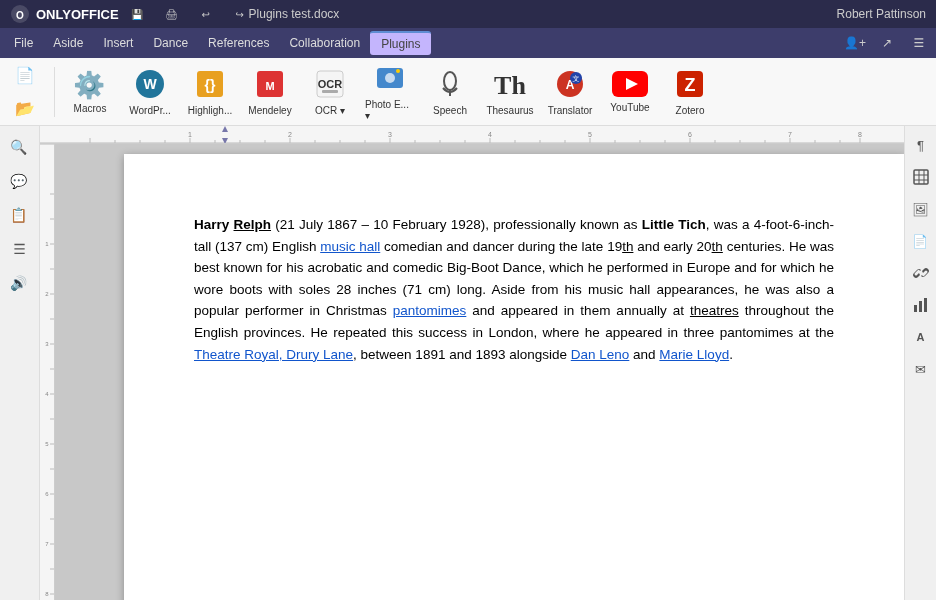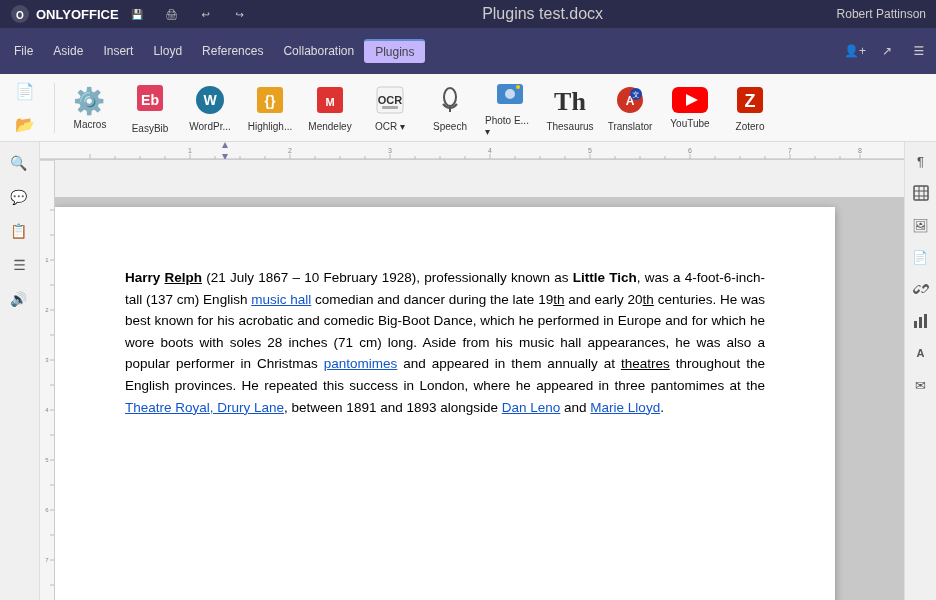--- a/index.html
+++ b/index.html
@@ -11,28 +11,28 @@
       background: #2b2b4b;
       height: 28px;
       display: flex;
       align-items: center;
       justify-content: space-between;
       padding: 0 10px;
       color: #fff;
     }
     #title-bar .logo { display: flex; align-items: center; gap: 6px; font-weight: bold; font-size: 13px; }
     #title-bar .logo-icon { display: flex; align-items: center; }
-    #title-bar .title-center { flex: 1; text-align: center; font-size: 16px; color: #ccc; }
+    #title-bar .title-center { flex: 1; font-size: 12px; color: #ccc; }
     #title-bar .title-right { font-size: 12px; color: #ccc; }
     #title-bar .win-btn { width: 18px; height: 18px; border-radius: 2px; display: flex; align-items: center; justify-content: center; font-size: 10px; color: #ccc; cursor: pointer; }
 
     
     #menu-bar {
       background: #3d3d6b;
-      height: 46px;
+      height: 30px;
       display: flex;
       align-items: center;
       padding: 0 4px;
       color: #fff;
     }
     .menu-item {
       padding: 4px 10px;
       cursor: pointer;
       border-radius: 3px;
       font-size: 12px;
@@ -110,23 +110,22 @@
       border-bottom: 1px solid #ccc;
       position: relative;
       overflow: hidden;
     }
     #content-area {
       flex: 1;
       overflow-y: auto;
       background: #c8c8c8;
       display: flex;
       flex-direction: column;
-      align-items: flex-start;
+      align-items: flex-end;
       padding: 10px 0;
-      margin-top: 37px;
     }
     #right-panel {
       width: 32px;
       background: #f0f0f0;
       border-left: 1px solid #ddd;
       display: flex;
       flex-direction: column;
       align-items: center;
       padding: 6px 0;
       gap: 6px;
@@ -200,21 +199,21 @@
     <div class="win-btn">↪</div>
   </div>
   <div class="title-center">Plugins test.docx</div>
   <div class="title-right">Robert Pattinson</div>
 </div>
 
 <div id="menu-bar">
   <div class="menu-item">File</div>
   <div class="menu-item">Aside</div>
   <div class="menu-item">Insert</div>
-  <div class="menu-item">Lloyd</div>
+  <div class="menu-item">Dance</div>
   <div class="menu-item">References</div>
   <div class="menu-item">Collaboration</div>
   <div class="menu-item tab-plugins">Plugins</div>
   <div class="menu-right">
     <div class="menu-right-btn">👤+</div>
     <div class="menu-right-btn">↗</div>
     <div class="menu-right-btn">☰</div>
   </div>
 </div>
 
@@ -224,29 +223,20 @@
     <div class="side-btn" style="font-size:16px;">📄</div>
     <div class="side-btn" style="font-size:16px;">📂</div>
   </div>
   <div class="toolbar-sep"></div>
 
   <div class="tool-btn">
     <div style="font-size:26px;">⚙️</div>
     <div class="tool-label">Macros</div>
   </div>
 
-  <div class="tool-btn">
-    <div style="font-size:24px; color:#e05;">
-      <svg width="34" height="34" viewBox="0 0 34 34">
-        <rect x="4" y="4" width="26" height="26" rx="3" fill="#e04060"></rect>
-        <text x="17" y="24" text-anchor="middle" fill="#fff" font-size="14" font-weight="bold">Eb</text>
-      </svg>
-    </div>
-    <div class="tool-label">EasyBib</div>
-  </div>
 
   <div class="tool-btn">
     <div>
       <svg width="32" height="32" viewBox="0 0 32 32">
         <circle cx="16" cy="16" r="14" fill="#21759b"></circle>
         <text x="16" y="21" text-anchor="middle" fill="#fff" font-size="14" font-weight="bold">W</text>
       </svg>
     </div>
     <div class="tool-label">WordPr...</div>
   </div>
@@ -278,37 +268,37 @@
         <text x="16" y="20" text-anchor="middle" fill="#333" font-size="11" font-weight="bold">OCR</text>
         <rect x="8" y="22" width="16" height="3" rx="1" fill="#aaa"></rect>
       </svg>
     </div>
     <div class="tool-label">OCR ▾</div>
   </div>
 
   <div class="tool-btn">
     <div>
       <svg width="32" height="32" viewBox="0 0 32 32">
+        <rect x="3" y="6" width="26" height="20" rx="3" fill="#4488cc"></rect>
+        <circle cx="16" cy="16" r="5" fill="#fff" opacity="0.7"></circle>
+        <circle cx="24" cy="9" r="2" fill="#ffcc00"></circle>
+      </svg>
+    </div>
+    <div class="tool-label">Photo E... ▾</div>
+  </div>
+
+  <div class="tool-btn">
+    <div>
+      <svg width="32" height="32" viewBox="0 0 32 32">
         <ellipse cx="16" cy="13" rx="6" ry="9" fill="none" stroke="#555" stroke-width="2"></ellipse>
         <line x1="16" y1="22" x2="16" y2="28" stroke="#555" stroke-width="2"></line>
         <path d="M9 20 Q16 28 23 20" fill="none" stroke="#555" stroke-width="2"></path>
       </svg>
     </div>
     <div class="tool-label">Speech</div>
-  </div>
-
-  <div class="tool-btn">
-    <div>
-      <svg width="32" height="32" viewBox="0 0 32 32">
-        <rect x="3" y="6" width="26" height="20" rx="3" fill="#4488cc"></rect>
-        <circle cx="16" cy="16" r="5" fill="#fff" opacity="0.7"></circle>
-        <circle cx="24" cy="9" r="2" fill="#ffcc00"></circle>
-      </svg>
-    </div>
-    <div class="tool-label">Photo E... ▾</div>
   </div>
 
   <div class="tool-btn">
     <div>
       <svg width="32" height="32" viewBox="0 0 32 32">
         <text x="16" y="26" text-anchor="middle" fill="#333" font-size="26" font-family="serif" font-weight="bold">Th</text>
       </svg>
     </div>
     <div class="tool-label">Thesaurus</div>
   </div>

